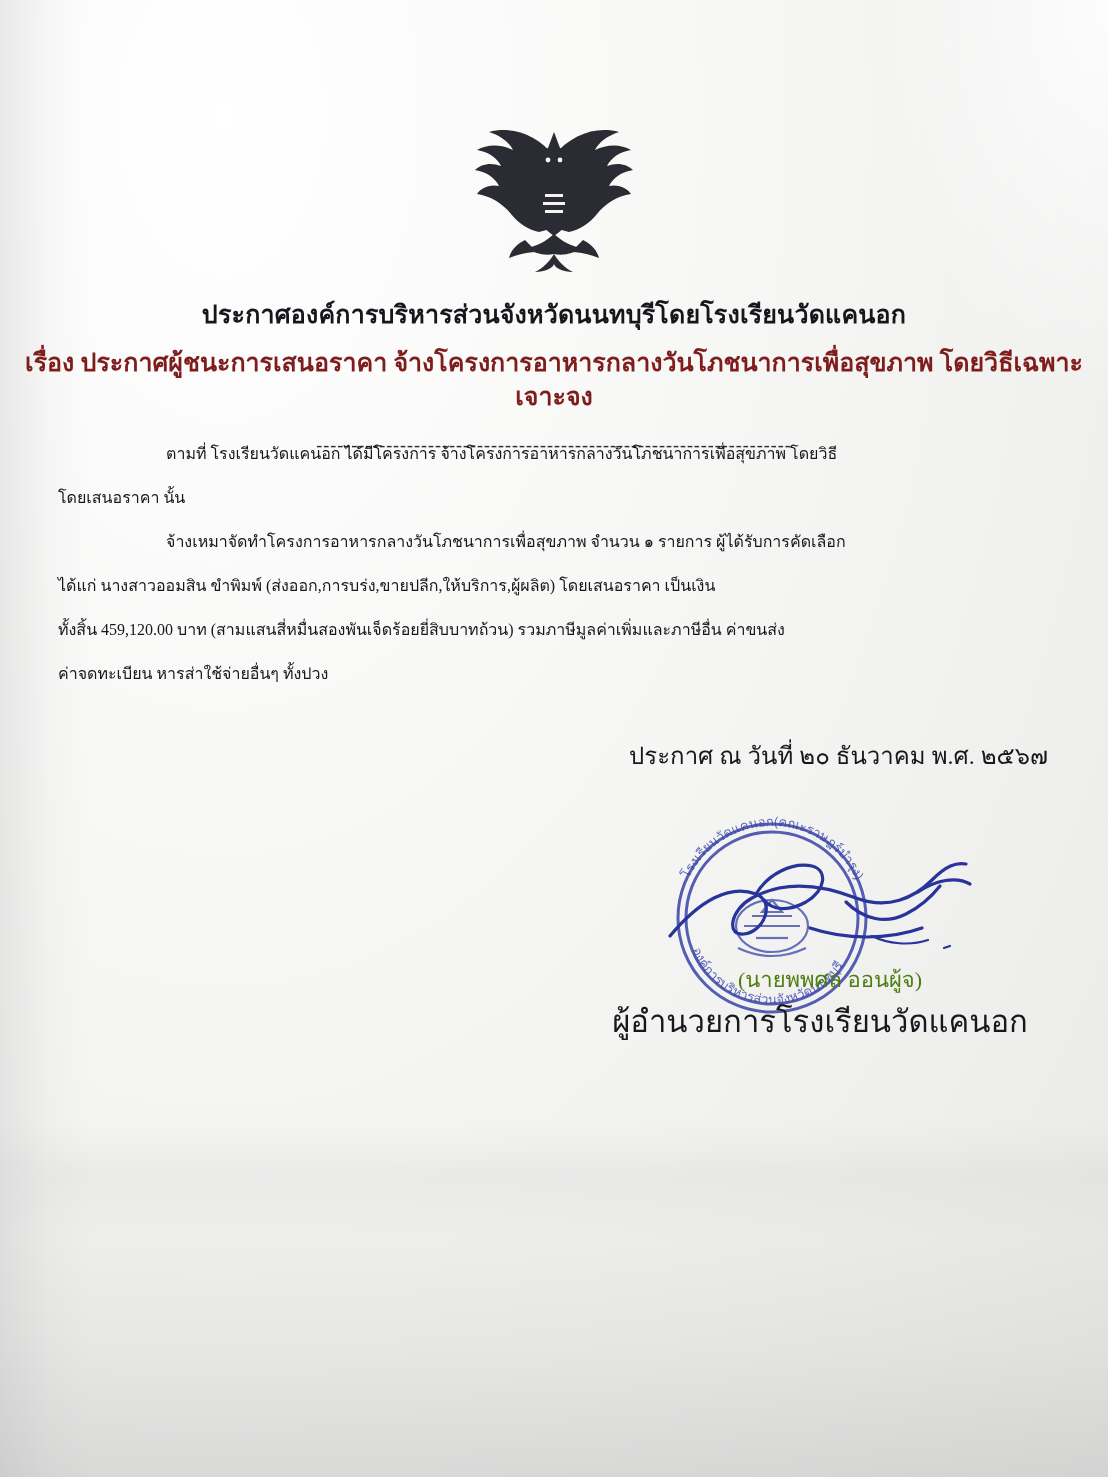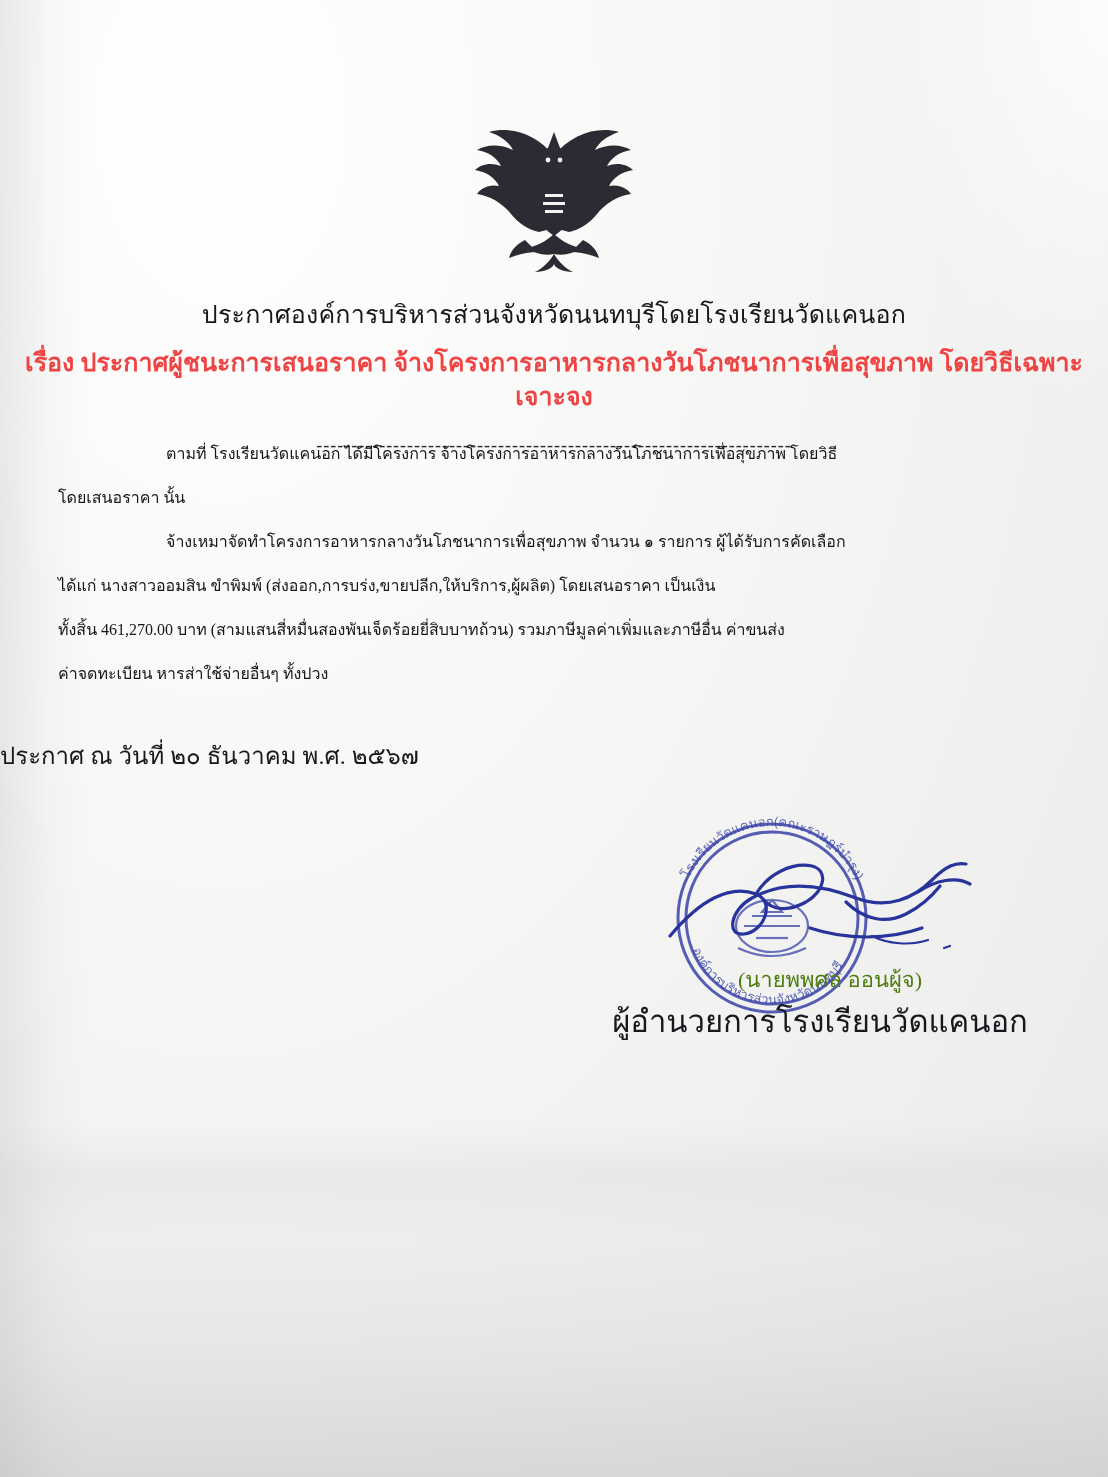--- a/index.html
+++ b/index.html
@@ -67,29 +67,29 @@
 
   
   .title-block {
     position: absolute;
     left: 0; right: 0;
     top: 298px;
     text-align: center;
   }
   .title-line1 {
     font-size: 25px;
-    font-weight: 400;
+    font-weight: 700;
     letter-spacing: 0.2px;
     color: #16161c;
     line-height: 1.35;
   }
   .title-line2 {
     font-size: 25px;
     font-weight: 700;
-    color: #ef4444;
+    color: #7f1d1d;
     line-height: 1.35;
     margin-top: 14px;
   }
   .rule {
     margin: 22px auto 0;
     width: 480px;
     font-size: 18px;
     color: #2a2a33;
     letter-spacing: 1px;
     white-space: nowrap;
@@ -106,24 +106,24 @@
     line-height: 44px;
     color: #17171d;
   }
   .body-text p { margin: 0; }
   .indent { display: inline-block; width: 108px; }
 
   .announce-date {
     position: absolute;
     left: 0; right: 0;
     top: 736px;
-    text-align: left;
+    text-align: right;
     font-size: 24px;
     color: #17171d;
-    padding-right: 96px;
+    padding-right: 60px;
   }
 
   
   .sign-area {
     position: absolute;
     left: 620px;
     top: 790px;
     width: 420px;
     height: 250px;
   }
@@ -208,21 +208,21 @@
 
   <div class="body-text">
     <p>
       <span class="indent"></span><span>ตามที่ โรงเรียนวัดแคนอก ได้มีโครงการ จ้างโครงการอาหารกลางวันโภชนาการเพื่อสุขภาพ โดยวิธี</span>
     </p>
     <p>โดยเสนอราคา  นั้น</p>
     <p>
       <span class="indent"></span><span>จ้างเหมาจัดทำโครงการอาหารกลางวันโภชนาการเพื่อสุขภาพ จำนวน ๑ รายการ ผู้ได้รับการคัดเลือก</span>
     </p>
     <p>ได้แก่ นางสาวออมสิน ขำพิมพ์ (ส่งออก,การบร่ง,ขายปลีก,ให้บริการ,ผู้ผลิต) โดยเสนอราคา เป็นเงิน</p>
-    <p>ทั้งสิ้น 461,270.00 บาท (สามแสนสี่หมื่นสองพันเจ็ดร้อยยี่สิบบาทถ้วน) รวมภาษีมูลค่าเพิ่มและภาษีอื่น ค่าขนส่ง</p>
+    <p>ทั้งสิ้น 459,120.00 บาท (สามแสนสี่หมื่นสองพันเจ็ดร้อยยี่สิบบาทถ้วน) รวมภาษีมูลค่าเพิ่มและภาษีอื่น ค่าขนส่ง</p>
     <p>ค่าจดทะเบียน หารส่าใช้จ่ายอื่นๆ ทั้งปวง</p>
   </div>
 
   <div class="announce-date">ประกาศ ณ วันที่  ๒๐ ธันวาคม พ.ศ. ๒๕๖๗</div>
 
   <div class="sign-area">
 
     <div class="seal">
       <svg viewBox="0 0 240 240" xmlns="http://www.w3.org/2000/svg">
         <defs>

